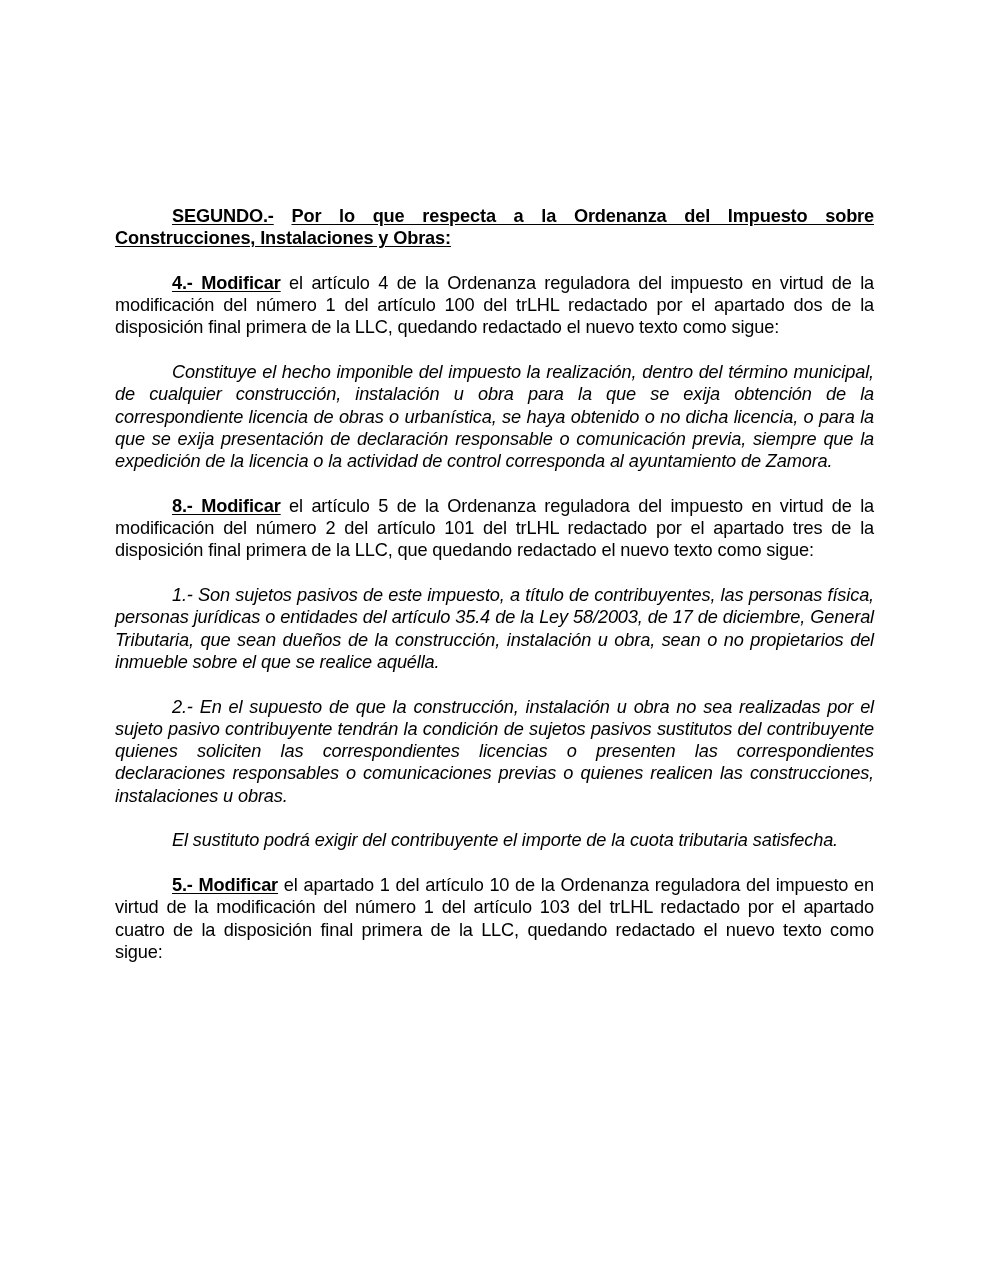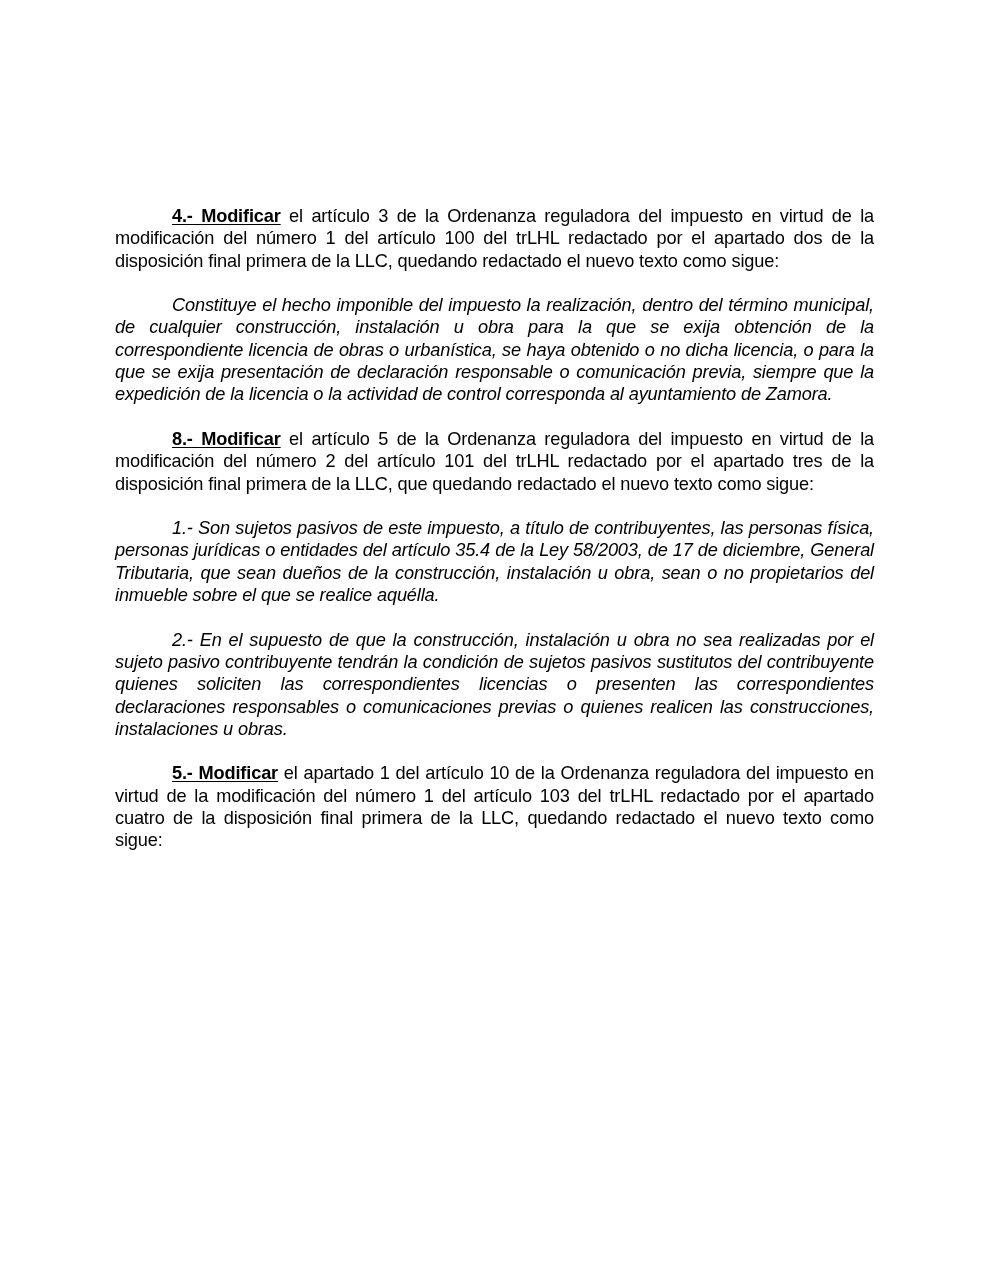--- a/index.html
+++ b/index.html
@@ -44,29 +44,31 @@
       font-weight: bold;
       text-decoration: underline;
       text-underline-offset: 2px;
     }
   </style>
 </head>
 <body>
 
 <div class="page">
 
+  <p class="para"><span class="heading-lead">SEGUNDO.-</span> <span class="heading-rest">Por lo que respecta a la Ordenanza del Impuesto sobre Construcciones, Instalaciones y Obras:</span></p>
 
-  <p class="para"><span class="mod-lead">4.- Modificar</span><span> el artículo 3 de la Ordenanza reguladora del impuesto en virtud de la modificación del número 1 del artículo 100 del trLHL redactado por el apartado dos de la disposición final primera de la LLC, quedando redactado el nuevo texto como sigue:</span></p>
+  <p class="para"><span class="mod-lead">4.- Modificar</span><span> el artículo 4 de la Ordenanza reguladora del impuesto en virtud de la modificación del número 1 del artículo 100 del trLHL redactado por el apartado dos de la disposición final primera de la LLC, quedando redactado el nuevo texto como sigue:</span></p>
 
 
   <p class="para italic">Constituye el hecho imponible del impuesto la realización, dentro del término municipal, de cualquier construcción, instalación u obra para la que se exija obtención de la correspondiente licencia de obras o urbanística, se haya obtenido o no dicha licencia, o para la que se exija presentación de declaración responsable o comunicación previa, siempre que la expedición de la licencia o la actividad de control corresponda al ayuntamiento de Zamora.</p>
 
   <p class="para"><span class="mod-lead">8.- Modificar</span><span> el artículo 5 de la Ordenanza reguladora del impuesto en virtud de la modificación del número 2 del artículo 101 del trLHL redactado por el apartado tres de la disposición final primera de la LLC, que quedando redactado el nuevo texto como sigue:</span></p>
 
   <p class="para italic">1.- Son sujetos pasivos de este impuesto, a título de contribuyentes, las personas física, personas jurídicas o entidades del artículo 35.4 de la Ley 58/2003, de 17 de diciembre, General Tributaria, que sean dueños de la construcción, instalación u obra, sean o no propietarios del inmueble sobre el que se realice aquélla.</p>
 
 
   <p class="para italic">2.- En el supuesto de que la construcción, instalación u obra no sea realizadas por el sujeto pasivo contribuyente tendrán la condición de sujetos pasivos sustitutos del contribuyente quienes soliciten las correspondientes licencias o presenten las correspondientes declaraciones responsables o comunicaciones previas o quienes realicen las construcciones, instalaciones u obras.</p>
 
+  <p class="para italic">El sustituto podrá exigir del contribuyente el importe de la cuota tributaria satisfecha.</p>
 
   <p class="para"><span class="mod-lead">5.- Modificar</span><span> el apartado 1 del artículo 10 de la Ordenanza reguladora del impuesto en virtud de la modificación del número 1 del artículo 103 del trLHL redactado por el apartado cuatro de la disposición final primera de la LLC, quedando redactado el nuevo texto como sigue:</span></p>
 
 </div>
 
 </body></html>

